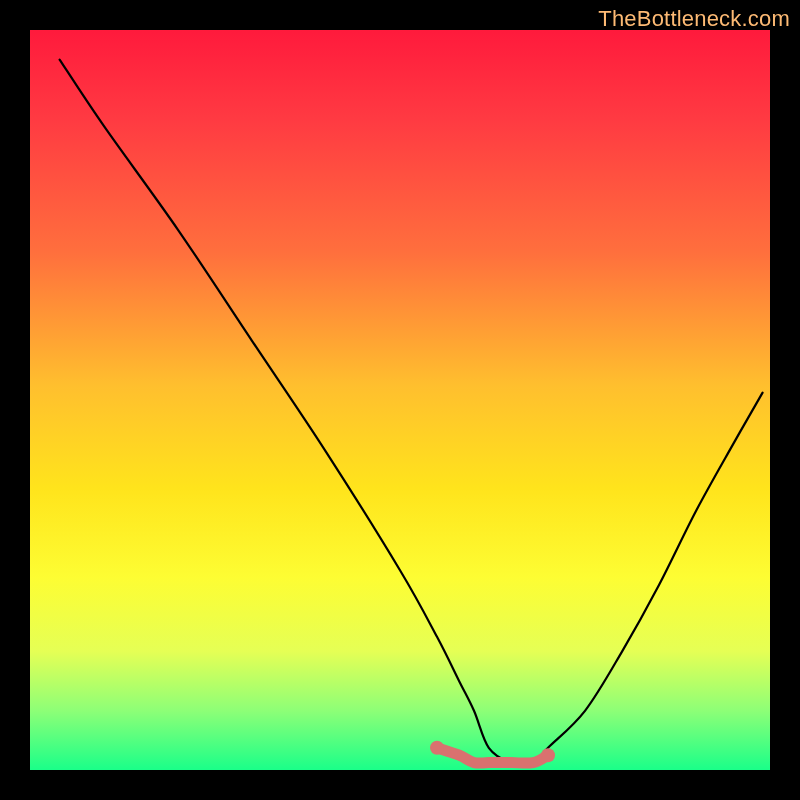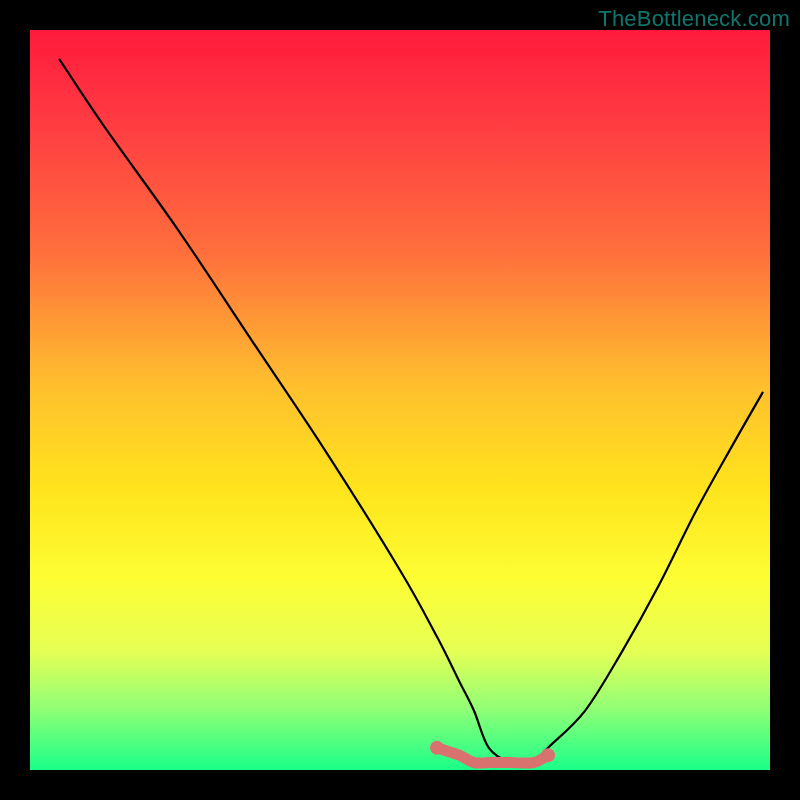--- a/index.html
+++ b/index.html
@@ -16,21 +16,21 @@
     width: 800px;
     height: 800px;
   }
   svg {
     display: block;
   }
   .attribution {
     position: absolute;
     top: 6px;
     right: 10px;
-    color: #0f766e;
+    color: #fdba74;
     font-size: 22px;
     letter-spacing: 0.2px;
     font-weight: 400;
     pointer-events: none;
   }
 </style>
 </head>
 <body>
 
 <div class="stage">

